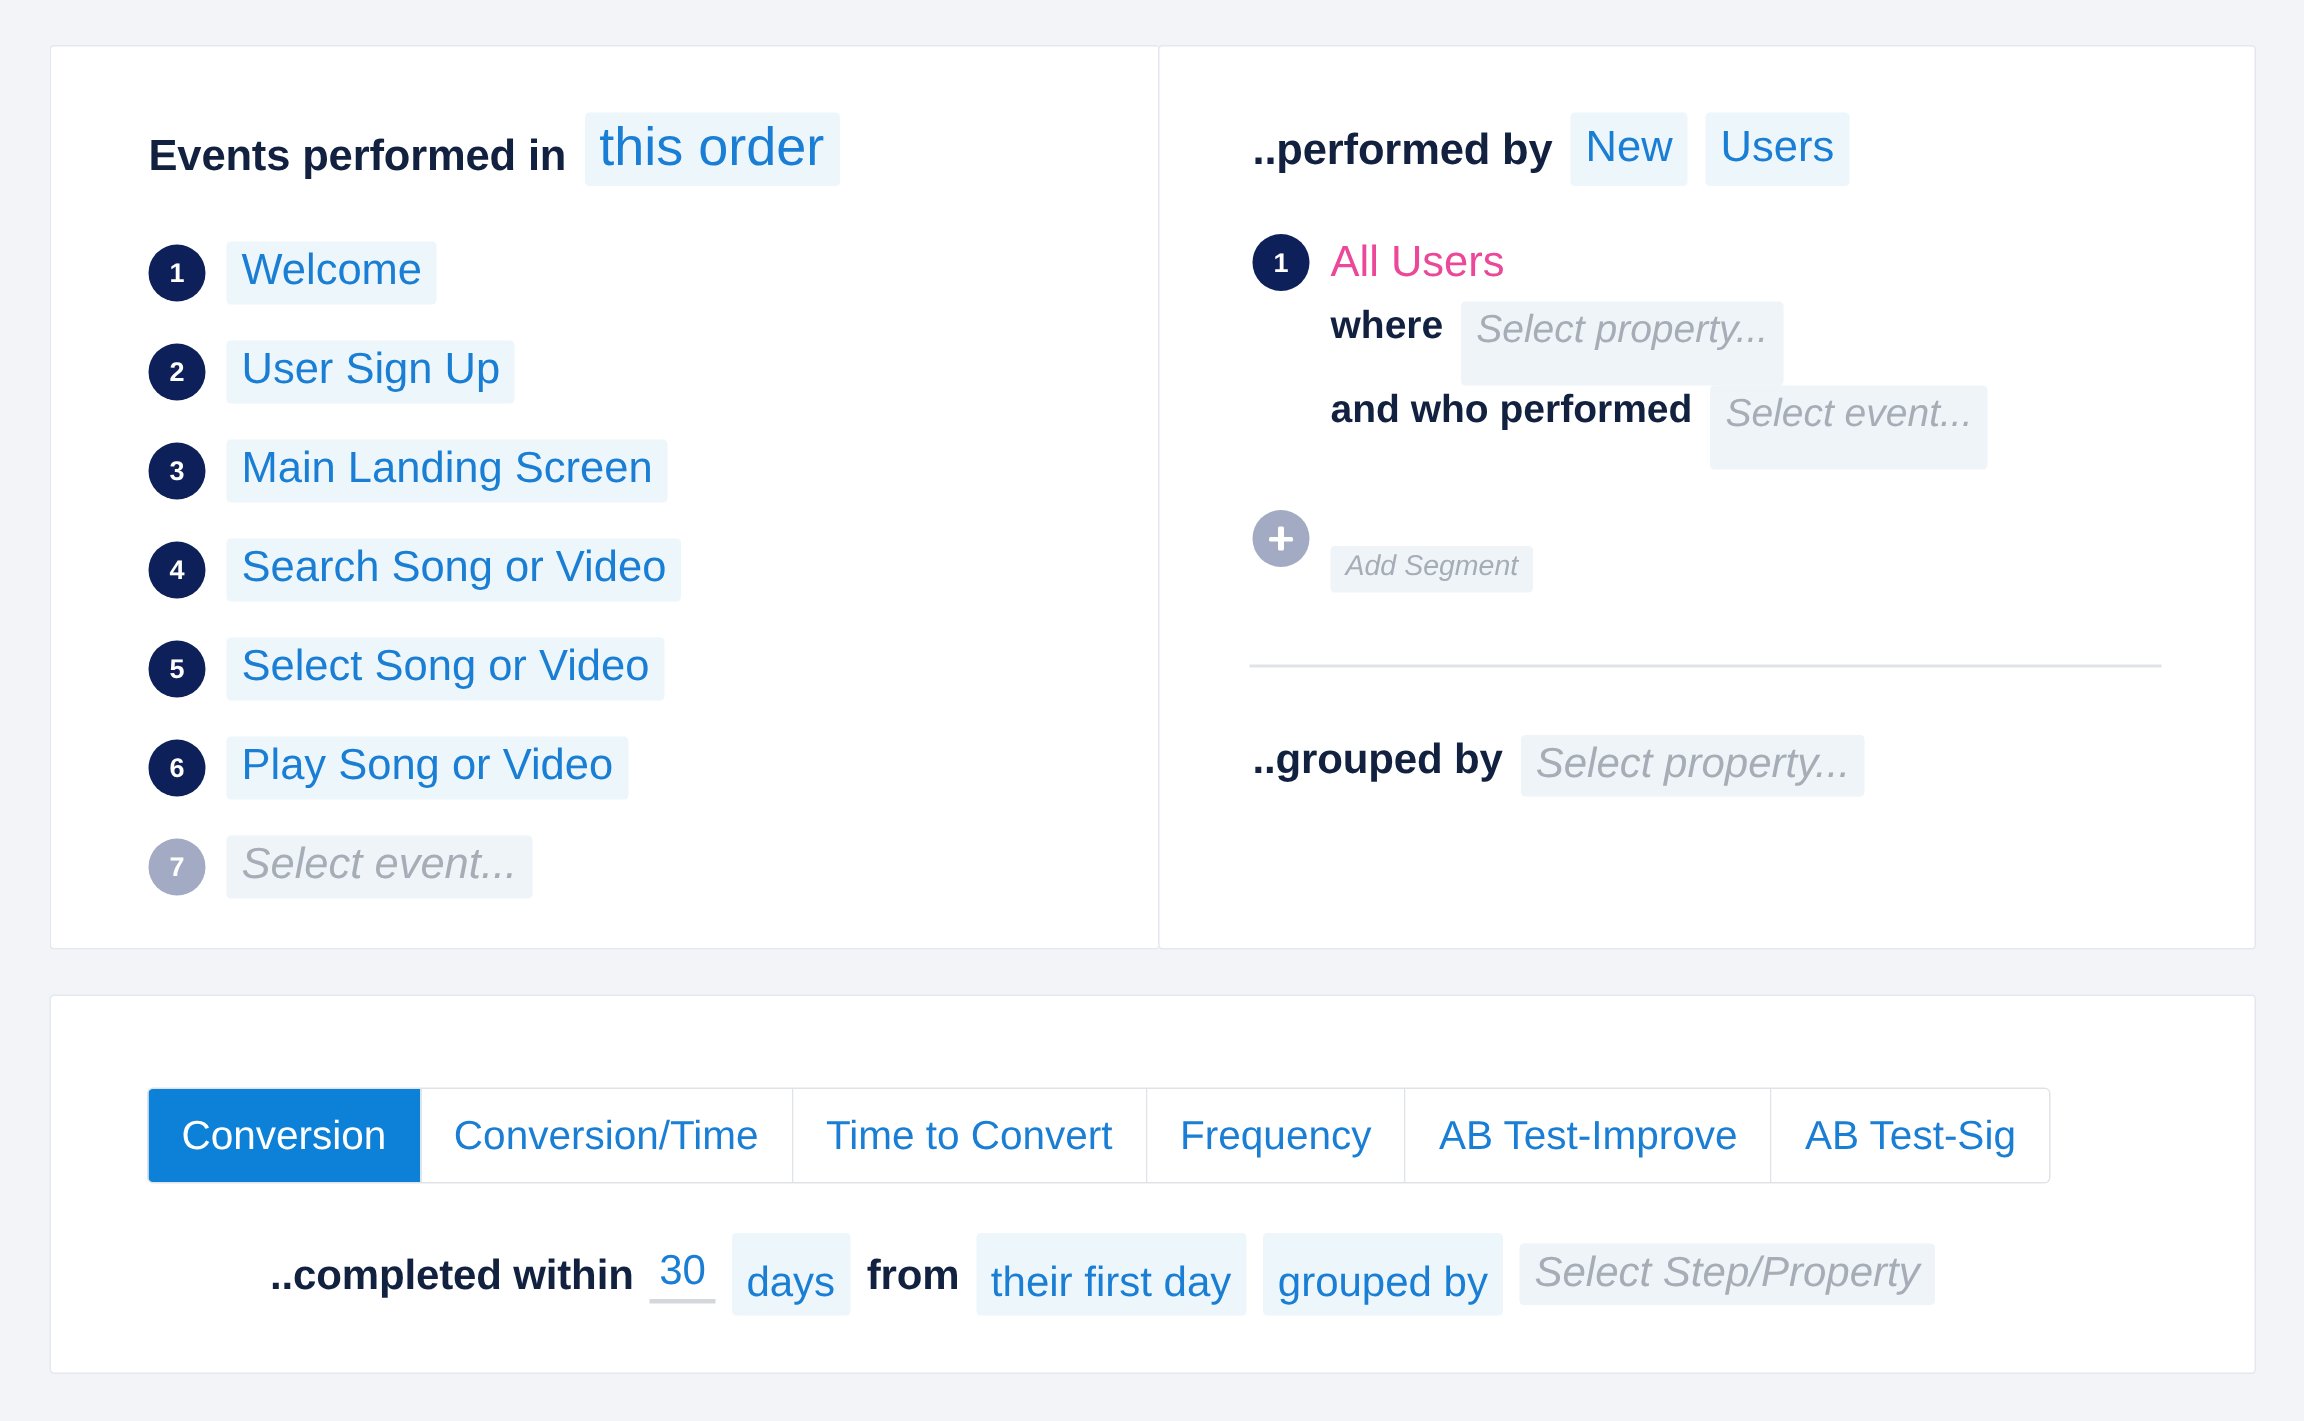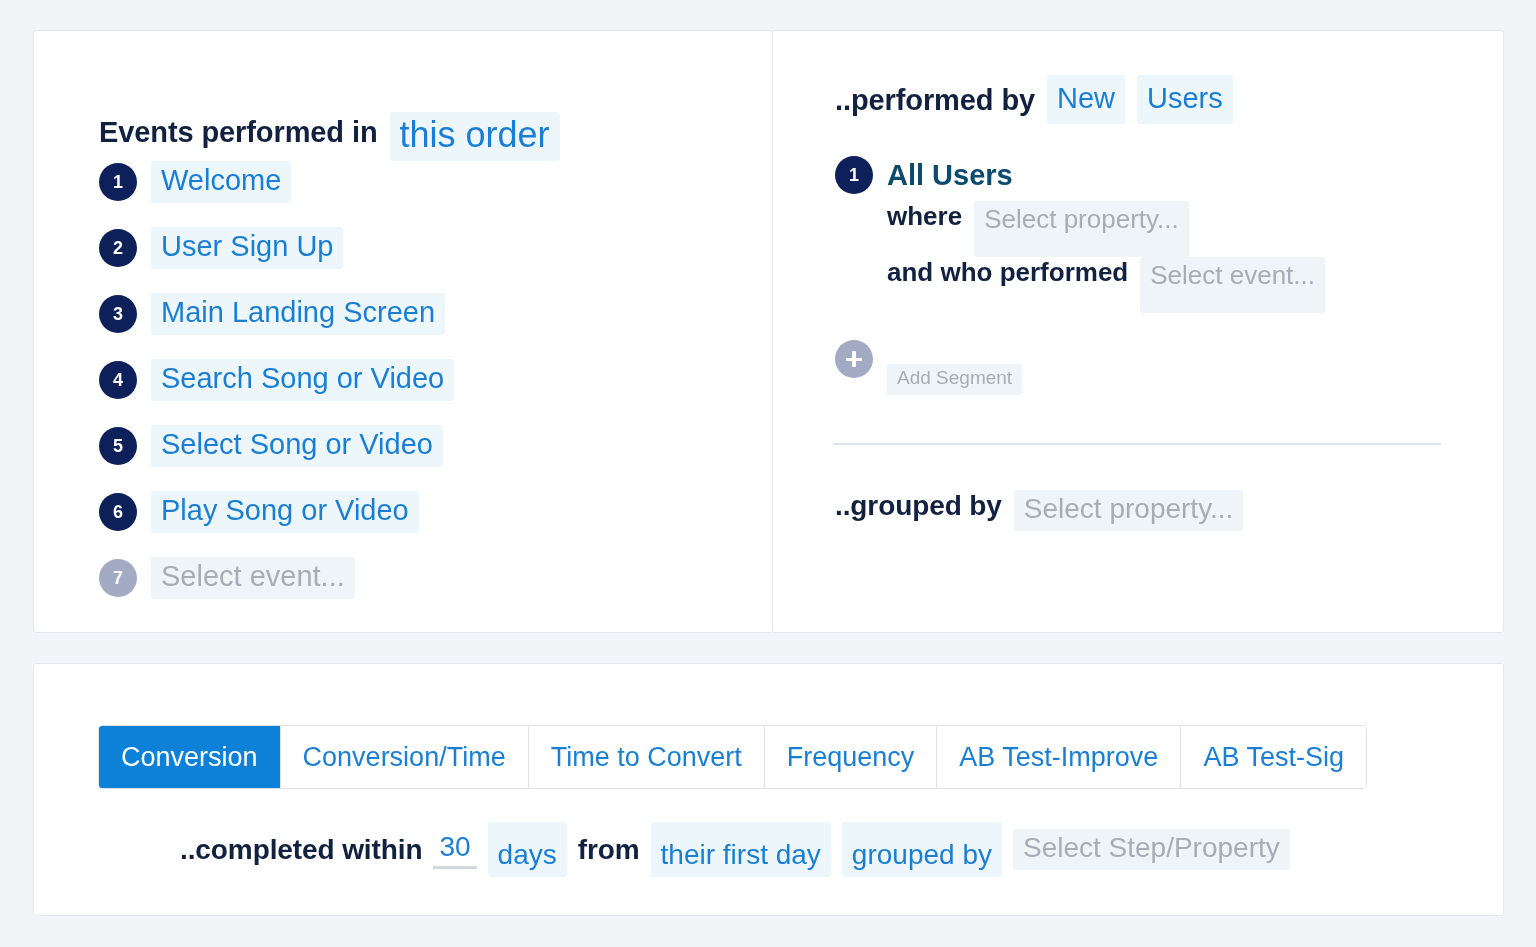--- a/index.html
+++ b/index.html
@@ -61,36 +61,36 @@
     background: #edf6fb;
     color: #1a7fd4;
     border-radius: 3px;
     padding: 2px 9px 4px 9px;
     white-space: nowrap;
   }
   .chip-placeholder {
     display: inline-block;
     background: #eef4f7;
     color: #a6adb6;
+    font-style: italic;
     border-radius: 3px;
     padding: 2px 9px 4px 9px;
     white-space: nowrap;
   }
 
   
   .events-header {
     position: absolute;
     left: 65px;
     top: 44px;
     font-size: 29px;
     line-height: 40px;
     display: flex;
-    align-items: flex-start;
+    align-items: flex-end;
     gap: 12px;
-    margin-top: 37px;
   }
   .events-header .chip { font-size: 36px; padding: 3px 10px 6px 10px; }
 
   .steps {
     position: absolute;
     left: 65px;
     top: 118px;
     width: 640px;
   }
   .step-row {
@@ -140,22 +140,22 @@
     width: 640px;
   }
   .seg-title-row {
     display: flex;
     align-items: center;
     gap: 14px;
     height: 52px;
   }
   .seg-title-row .seg-title {
     font-size: 29px;
-    color: #0c4a6e;
-    font-weight: 700;
+    color: #ec4899;
+    font-weight: 400;
   }
   .seg-cond-row {
     display: flex;
     gap: 12px;
     height: 56px;
     padding-left: 52px;
   }
   .seg-cond-row .cond-label {
     font-size: 26px;
     color: #12213f;

